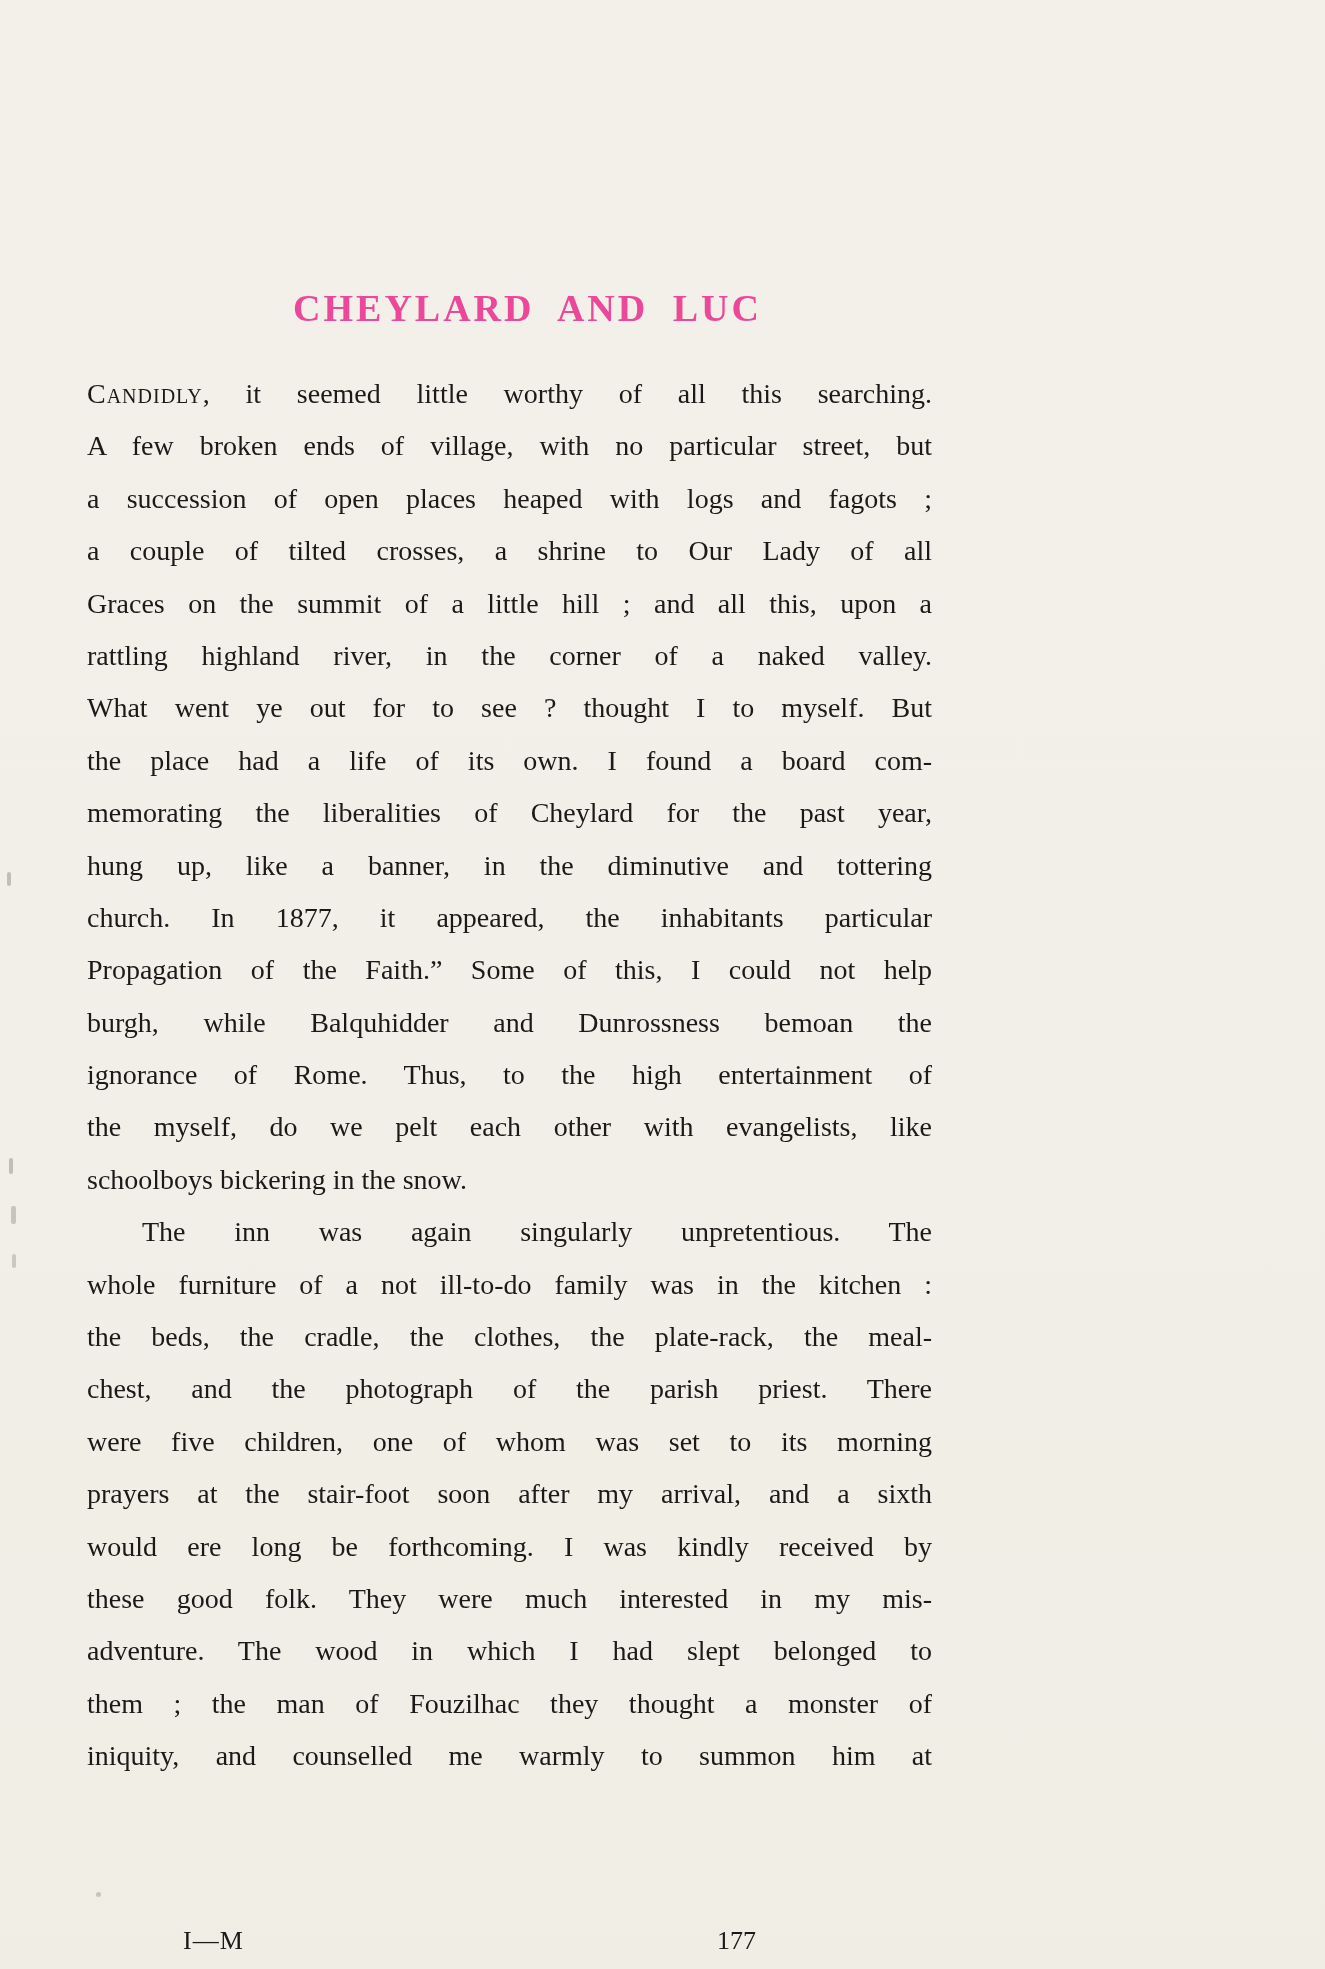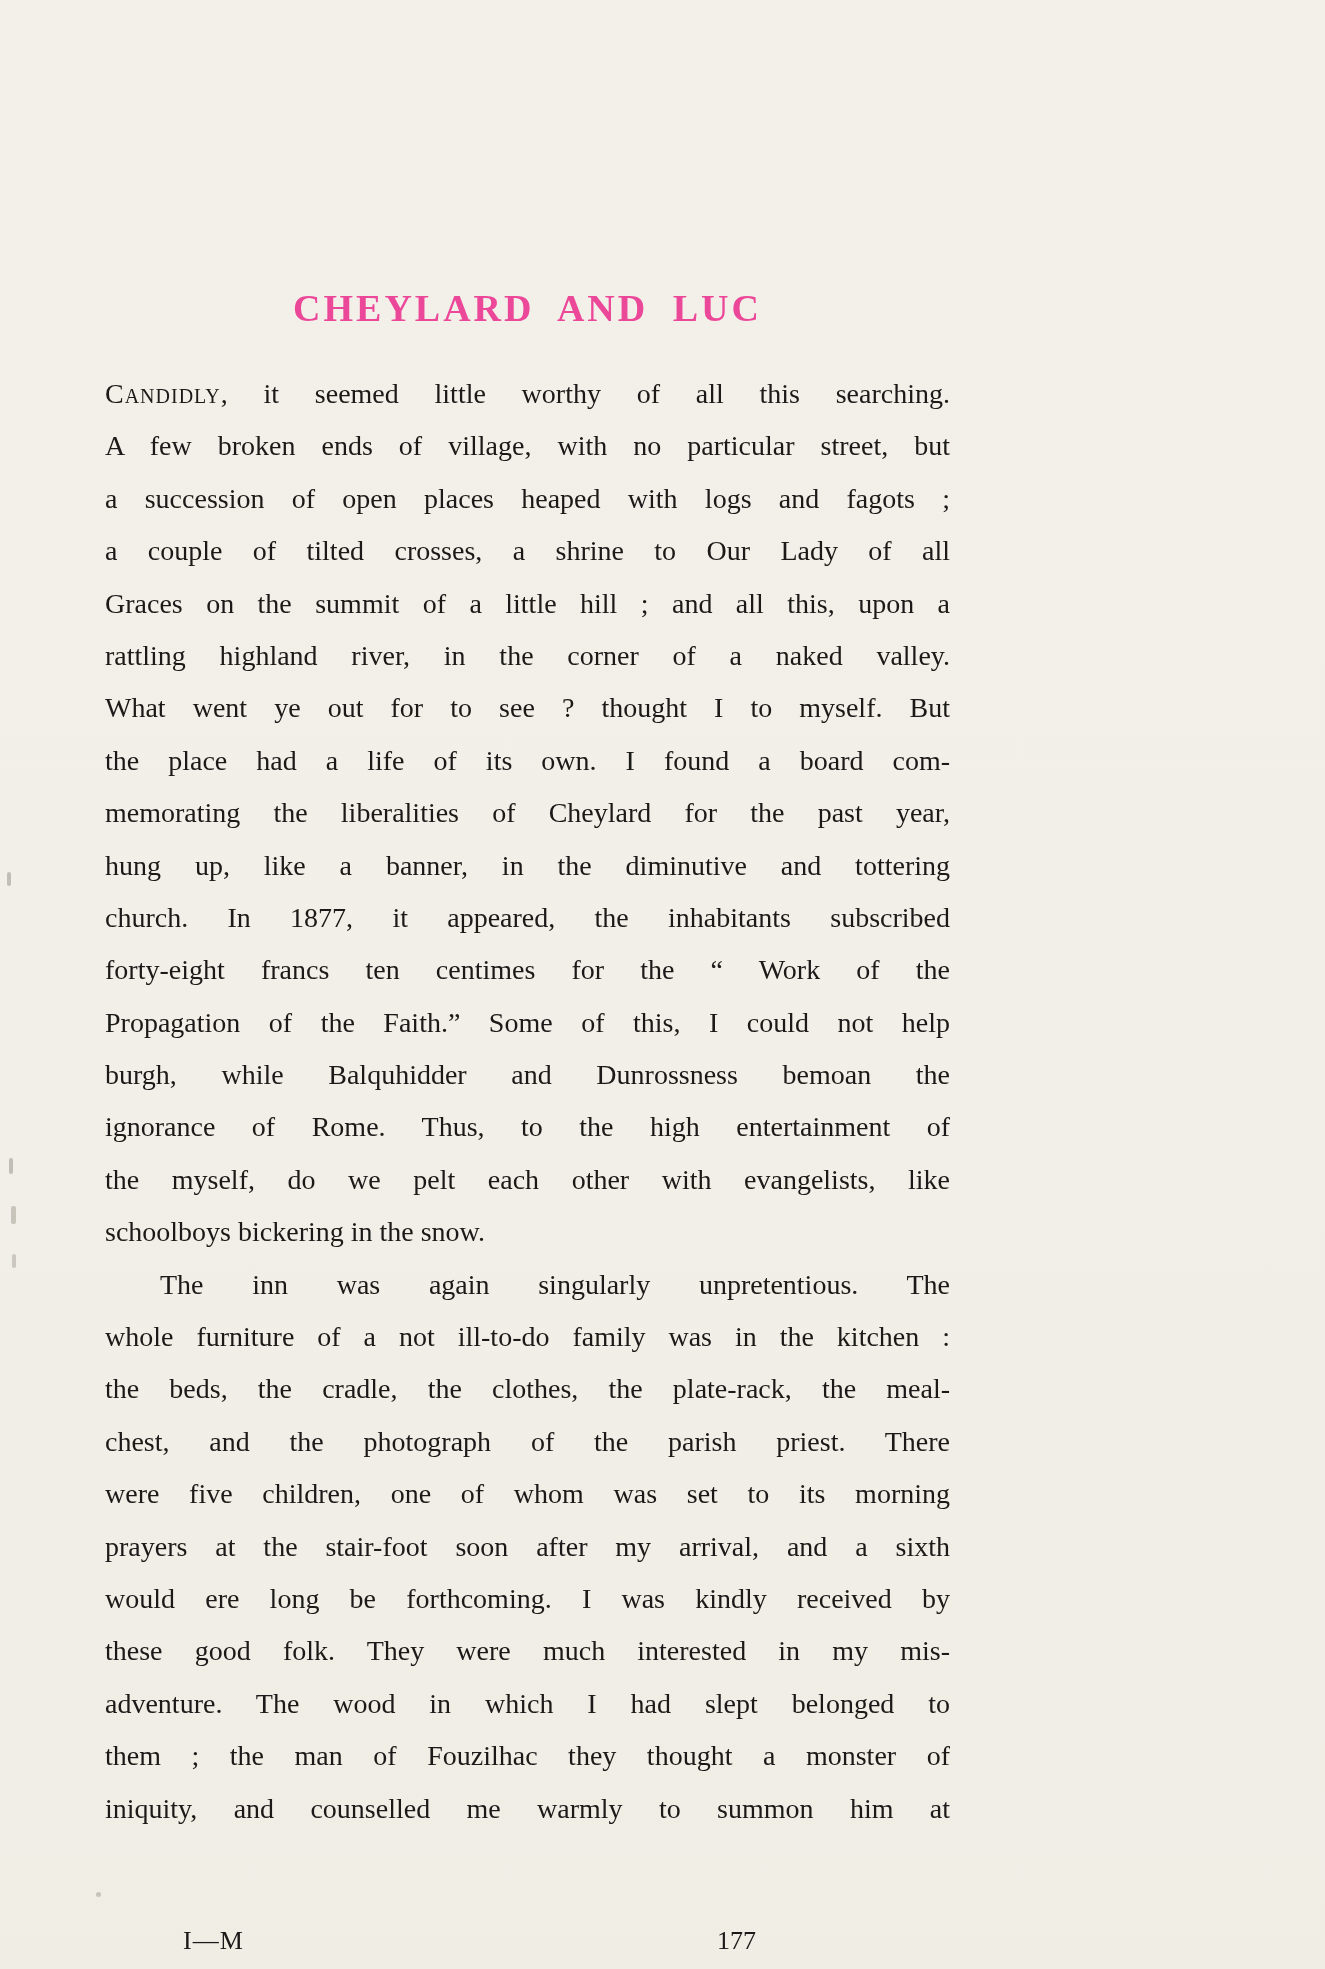--- a/index.html
+++ b/index.html
@@ -24,21 +24,21 @@
     text-align: center;
     font-size: 38px;
     font-weight: bold;
     letter-spacing: 3px;
     word-spacing: 12px;
     color: #ec4899;
   }
   .text-column {
     position: absolute;
     top: 368px;
-    left: 105px;
+    left: 87px;
     width: 845px;
     font-size: 28px;
   }
   .paragraph { margin: 0; padding: 0; }
   .line {
     height: 52.4px;
     line-height: 52.4px;
     text-align: justify;
     text-align-last: justify;
     overflow: hidden;
@@ -97,22 +97,21 @@
       <div class="line"><span class="lead-sc">Candidly</span>, it seemed little worthy of all this searching.</div>
       <div class="line">A few broken ends of village, with no particular street, but</div>
       <div class="line">a succession of open places heaped with logs and fagots ;</div>
       <div class="line">a couple of tilted crosses, a shrine to Our Lady of all</div>
       <div class="line">Graces on the summit of a little hill ; and all this, upon a</div>
       <div class="line">rattling highland river, in the corner of a naked valley.</div>
       <div class="line">What went ye out for to see ? thought I to myself. But</div>
       <div class="line">the place had a life of its own. I found a board com-</div>
       <div class="line">memorating the liberalities of Cheylard for the past year,</div>
       <div class="line">hung up, like a banner, in the diminutive and tottering</div>
-      <div class="line">church. In 1877, it appeared, the inhabitants subscribed</div>
-      <div class="line">forty-eight francs ten centimes for the “ Work of the</div>
+      <div class="line">church. In 1877, it appeared, the inhabitants particular</div>
       <div class="line">Propagation of the Faith.” Some of this, I could not help</div>
       <div class="line">burgh, while Balquhidder and Dunrossness bemoan the</div>
       <div class="line">ignorance of Rome. Thus, to the high entertainment of</div>
       <div class="line">the myself, do we pelt each other with evangelists, like</div>
       <div class="line flush-left">schoolboys bickering in the snow.</div>
     </div>
     <div class="paragraph indent">
       <div class="line">The inn was again singularly unpretentious. The</div>
       <div class="line">whole furniture of a not ill-to-do family was in the kitchen :</div>
       <div class="line">the beds, the cradle, the clothes, the plate-rack, the meal-</div>

